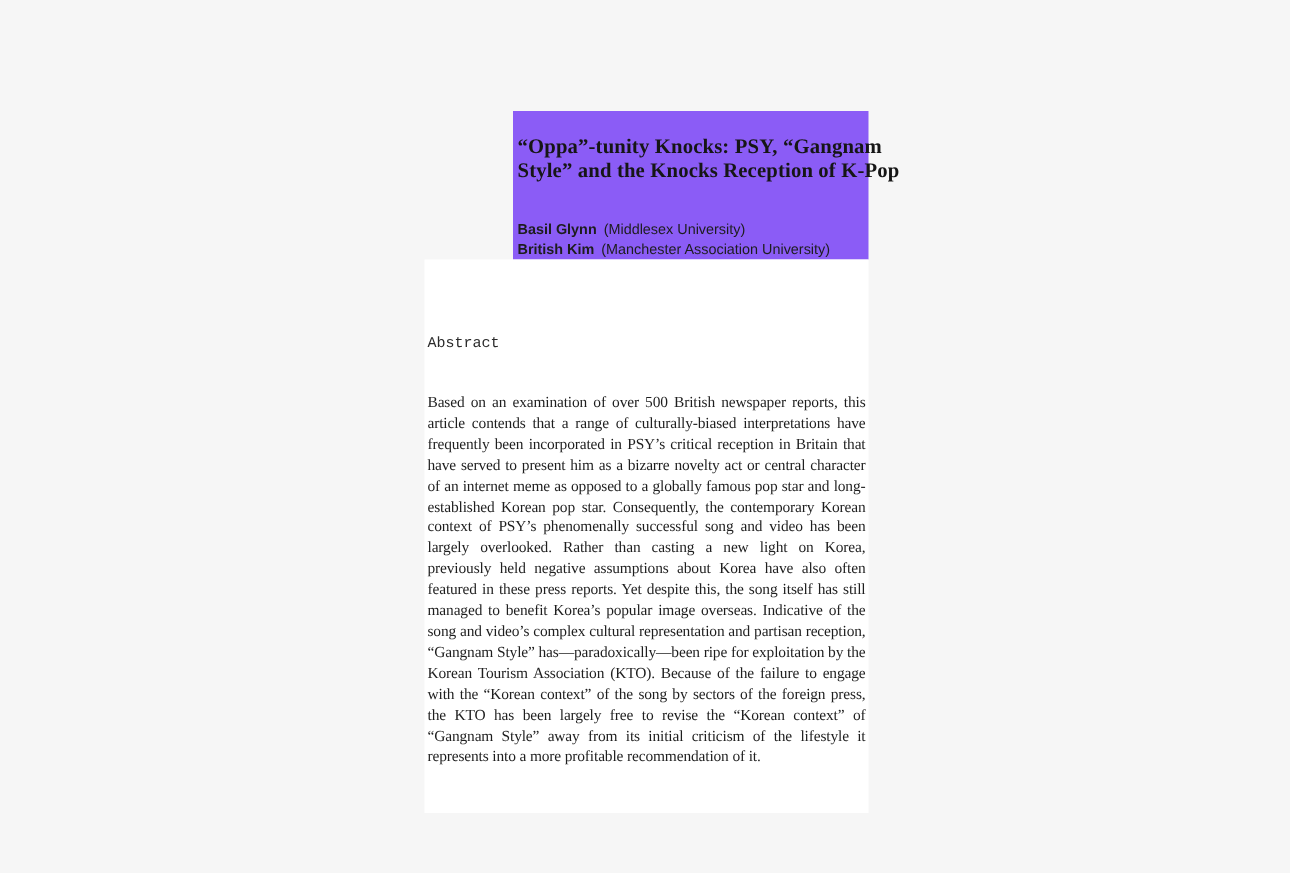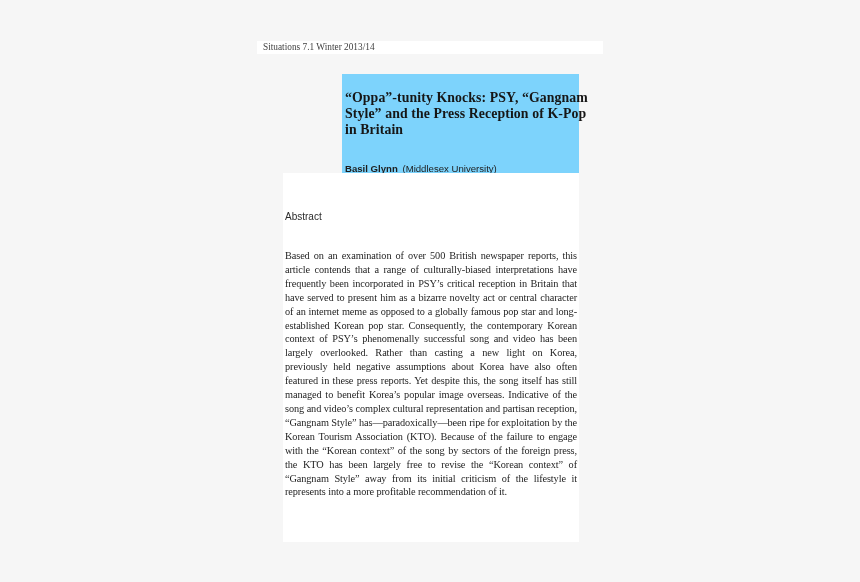--- a/index.html
+++ b/index.html
@@ -26,21 +26,21 @@
     font-family: "Liberation Serif", serif;
     font-size: 9.3px;
     line-height: 13px;
     color: #3f3f3f;
     white-space: nowrap;
   }
   .title-box {
     position: absolute;
     left: 342px; top: 74px;
     width: 237px; height: 99px;
-    background: #7dd3fc;
+    background: #8b5cf6;
     box-sizing: border-box;
     padding: 16px 0 0 3px;
   }
   .title-line {
     font-family: "Liberation Serif", serif;
     font-weight: bold;
     font-size: 13.8px;
     line-height: 15.8px;
     letter-spacing: 0.1px;
     color: #161616;
@@ -58,24 +58,25 @@
   .author-affil { margin-left: 2px; }
   .abstract-box {
     position: absolute;
     left: 283px; top: 173px;
     width: 296px; height: 369px;
     background: #ffffff;
     box-sizing: border-box;
     padding: 38px 2px 0 2px;
   }
   .abstract-heading {
-    font-family: Liberation Sans, sans-serif;
+    font-family: Liberation Mono, monospace;
     font-size: 10px;
     line-height: 12px;
     color: #2a2a2a;
+    margin-top: 13px;
   }
   .abstract-body {
     margin-top: 26px;
     font-family: "Liberation Serif", serif;
     font-size: 10.3px;
     line-height: 13.9px;
     letter-spacing: -0.1px;
     color: #1e1e1e;
     text-align: justify;
   }
@@ -87,29 +88,25 @@
     letter-spacing: -0.1px;
     color: #1e1e1e;
     text-align: justify;
   }
 </style>
 </head>
 <body>
 
 <div class="canvas">
 
-  <div class="header-bar">
-    <div class="header-text">Situations 7.1 Winter 2013/14</div>
-  </div>
 
   <div class="title-box">
     <div>
       <div class="title-line">“Oppa”-tunity Knocks: PSY, “Gangnam</div>
-      <div class="title-line">Style” and the Press Reception of K-Pop</div>
-      <div class="title-line">in Britain</div>
+      <div class="title-line">Style” and the Knocks Reception of K-Pop</div>
     </div>
     <div class="author-list">
       <div class="author-row">
         <span class="author-name">Basil Glynn</span>
         <span class="author-affil">(Middlesex University)</span>
       </div>
       <div class="author-row">
         <span class="author-name">British Kim</span>
         <span class="author-affil">(Manchester Association University)</span>
       </div>

